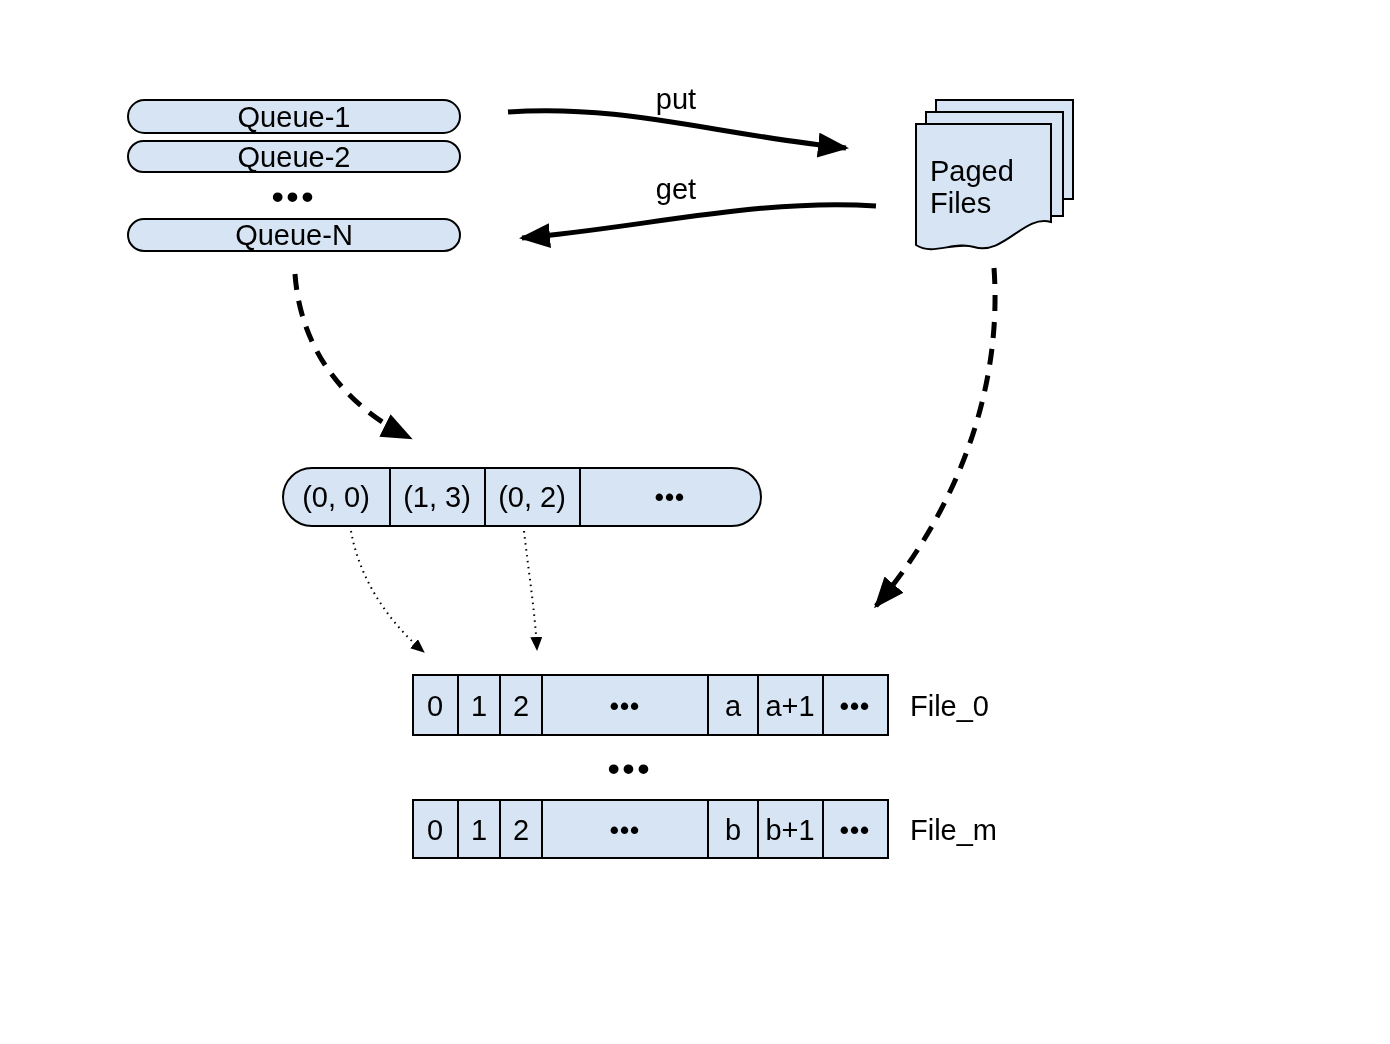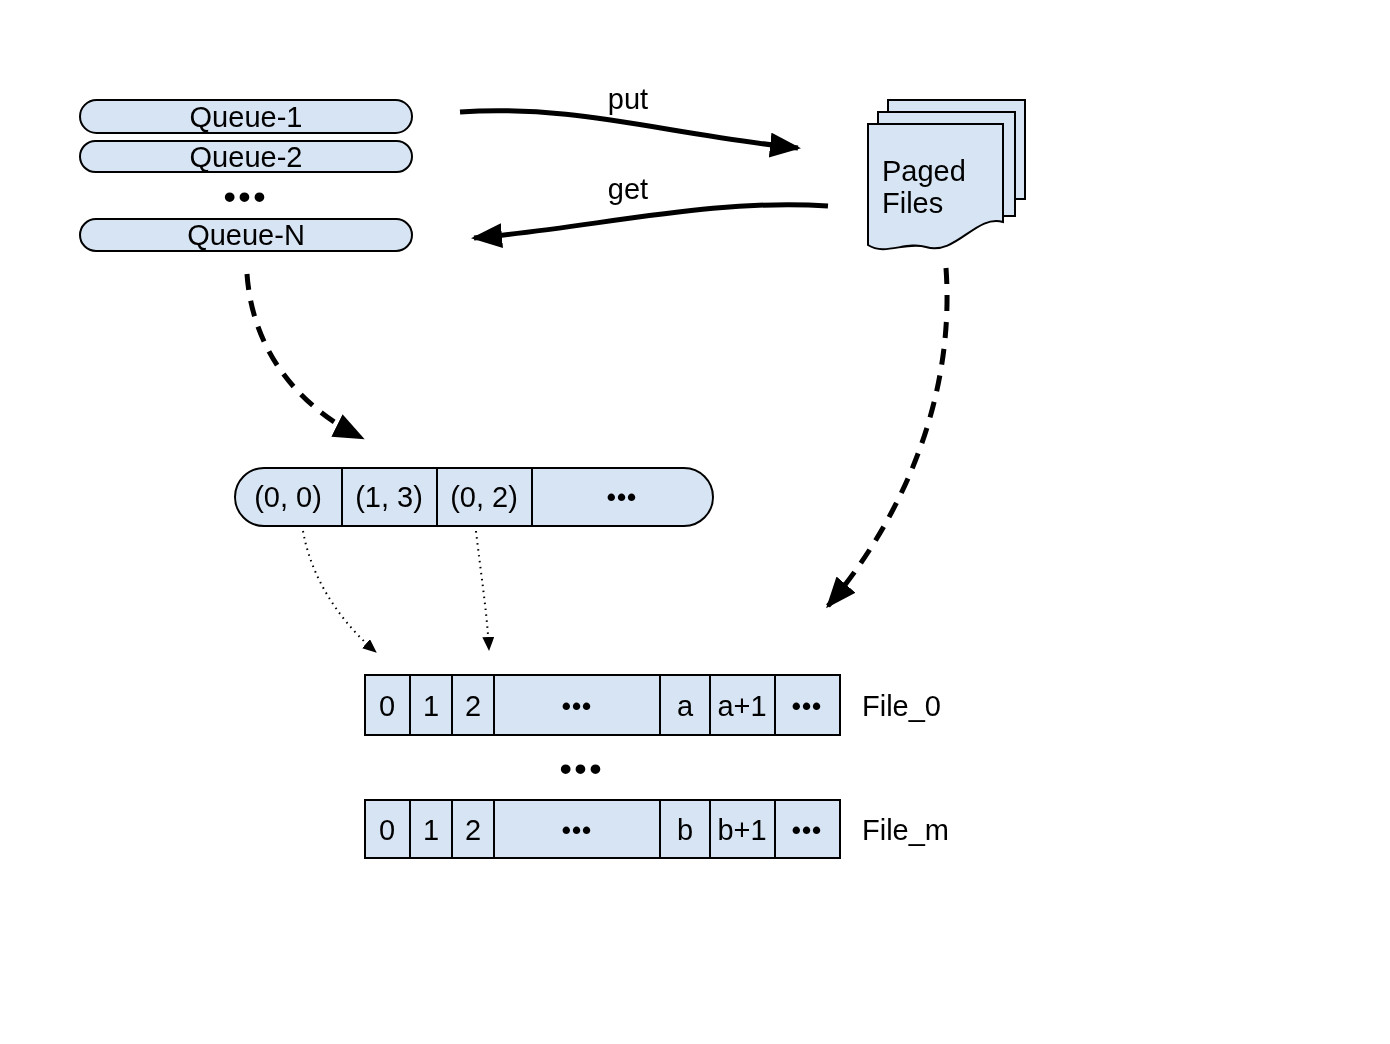--- a/index.html
+++ b/index.html
@@ -9,20 +9,21 @@
     width: 1390px;
     height: 1044px;
     overflow: hidden;
   }
   .stage {
     position: relative;
     width: 1126px;
     height: 1044px;
     background: #ffffff;
     font-family: "Liberation Sans", sans-serif;
+    padding-left: 48px;
   }
   svg { display: block; }
   text {
     font-family: "Liberation Sans", sans-serif;
     fill: #000000;
   }
   .label-text { font-size: 29px; }
   .cell-text  { font-size: 29px; }
   .big-dots   { font-size: 34px; font-weight: bold; letter-spacing: 3px; }
   .cell-dots  { font-size: 26px; font-weight: bold; letter-spacing: 1px; }

